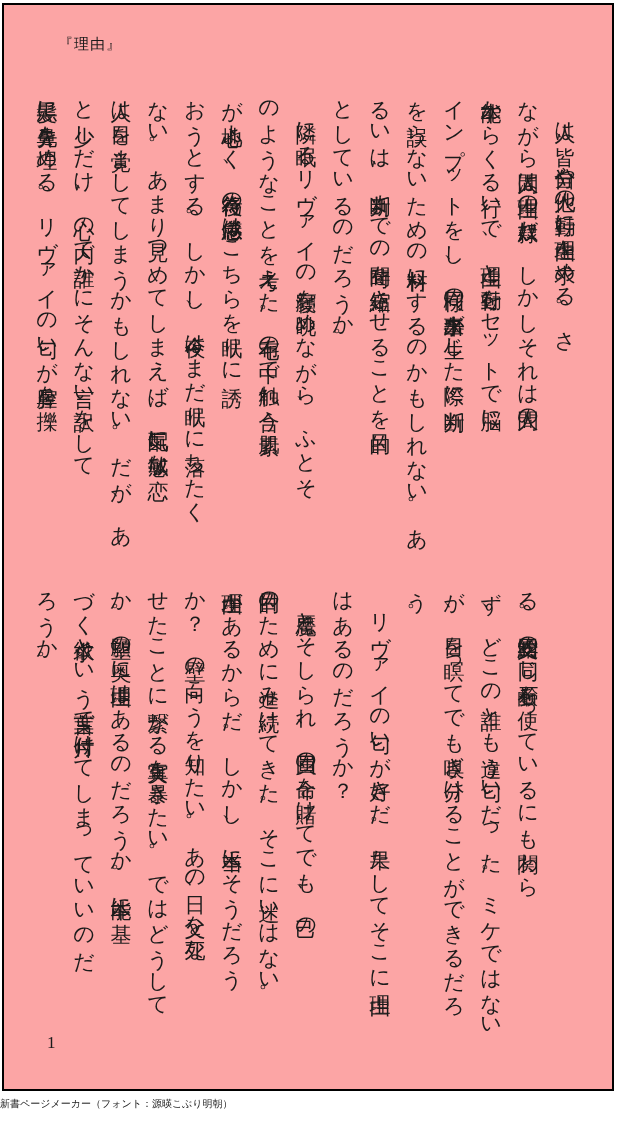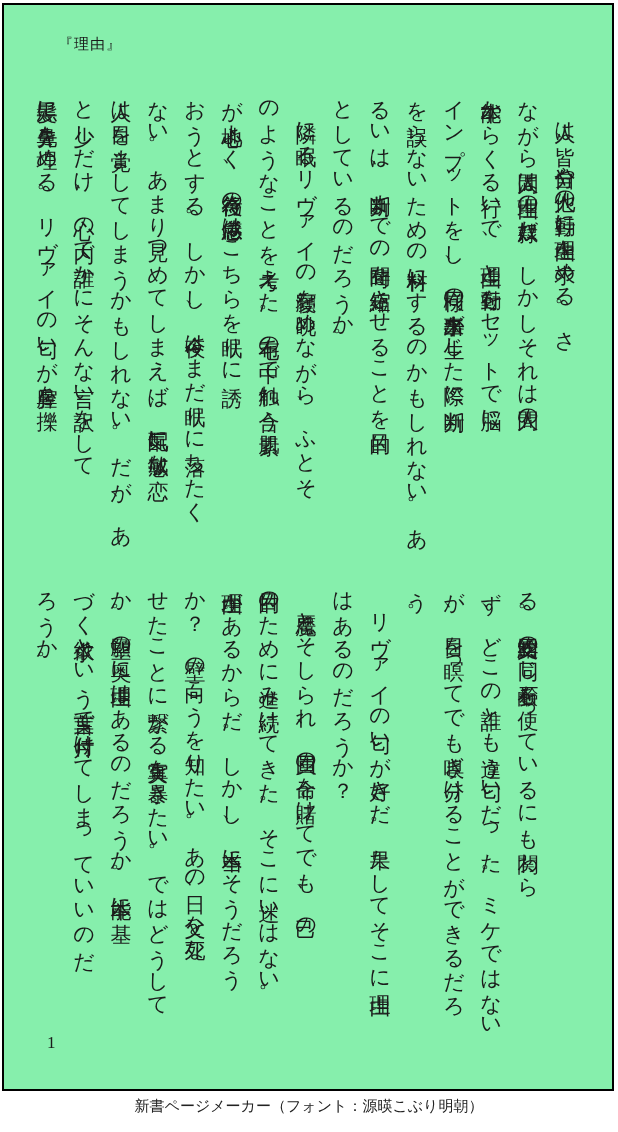--- a/index.html
+++ b/index.html
@@ -10,21 +10,21 @@
     color: #1b1b1b;
     font-family: "Liberation Serif", "DejaVu Serif", serif;
     overflow: hidden;
   }
   .page {
     position: absolute;
     left: 2px; top: 3px;
     width: 612px; height: 1088px;
     box-sizing: border-box;
     border: 2px solid #000000;
-    background: #86efac;
+    background: #fca5a5;
   }
   .title {
     position: absolute;
     left: 54px; top: 30px;
     font-size: 15px;
     letter-spacing: 1px;
     white-space: nowrap;
   }
   .vblock {
     position: absolute;
@@ -47,22 +47,21 @@
   }
   .pagenum {
     position: absolute;
     left: 43px; top: 1028px;
     font-size: 17px;
   }
   .footer {
     position: absolute;
     left: 0; top: 1097px;
     width: 618px;
-    text-align: center;
-    font-size: 15px;
+    font-size: 10px;
     color: #222222;
   }
 </style>
 </head>
 <body>
 
 <div class="page">
   <div class="title">『理由』</div>
 
   <div class="vblock block-top">　人は皆、自分や他人の行動に理由を求める。さ

